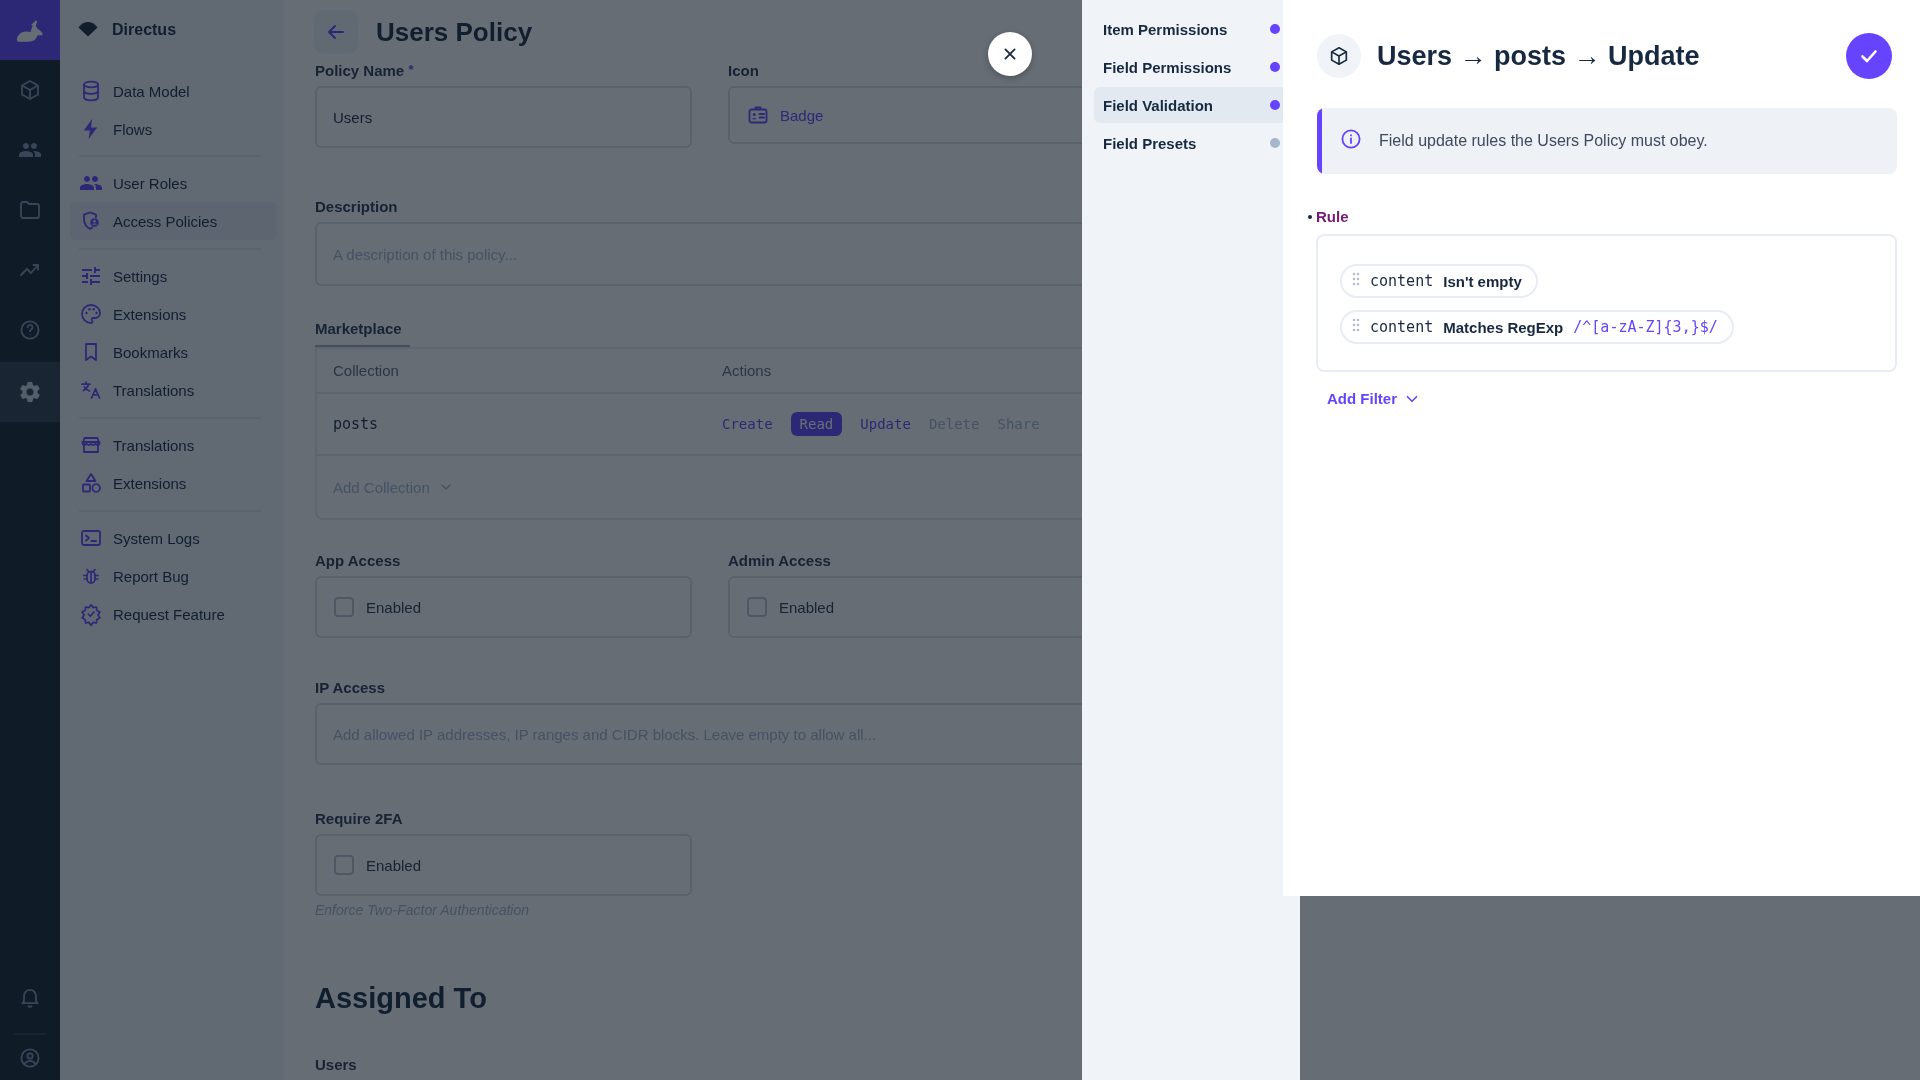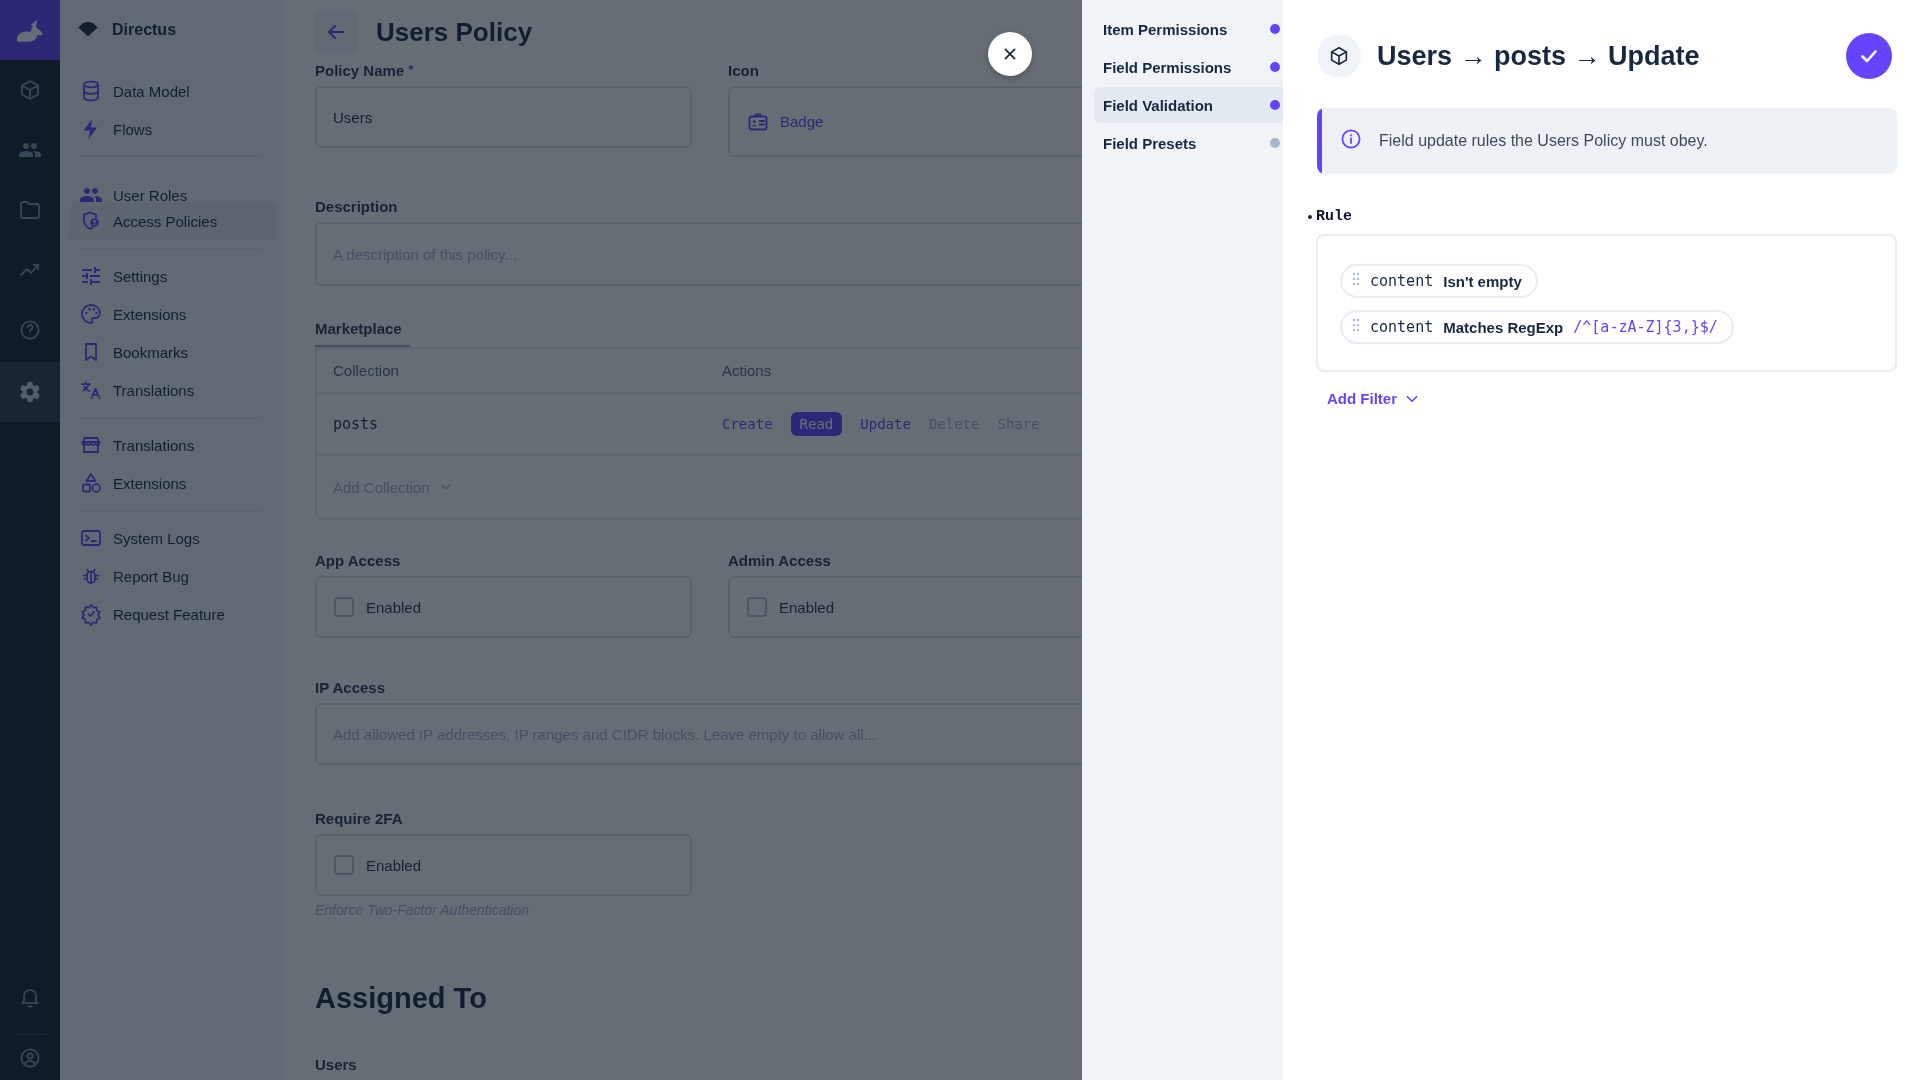--- a/index.html
+++ b/index.html
@@ -63,31 +63,31 @@
 
   
   .drawer { position:absolute; left:1065px; top:0; width:855px; height:1080px; z-index:20; }
   .drawer-menu { position:absolute; left:17px; top:0; width:218px; height:1080px; background:#f0f4f9; }
   .dmenu-item { position:absolute; left:12px; width:194px; height:36px; border-radius:6px; display:flex; align-items:center; justify-content:space-between; padding:0 8px 0 9px; cursor:pointer; }
   .dmenu-item.active { background:#e3e9f1; }
   .dmenu-label { font-size:15px; font-weight:600; color:#172940; }
   .dot { width:10px; height:10px; border-radius:50%; }
   .dot.on { background:#6644ff; }
   .dot.off { background:#a6b7cc; }
-  .drawer-content { position:absolute; left:218px; top:0; width:637px; height:1080px; background:#fff;padding-left:16px; }
+  .drawer-content { position:absolute; left:218px; top:0; width:637px; height:896px; background:#fff;padding-left:16px; }
   .dc-icon-circle { position:absolute; left:34px; top:34px; width:44px; height:44px; border-radius:50%; background:#f0f4f9; display:flex; align-items:center; justify-content:center; color:#172940; }
   .dc-title { position:absolute; left:94px; top:41px; font-size:27px; font-weight:700; color:#172940; }
   .dc-save { position:absolute; left:563px; top:33px; width:46px; height:46px; border-radius:50%; background:#6644ff; border:none; display:flex; align-items:center; justify-content:center; color:#fff; cursor:pointer; }
   .notice { position:absolute; left:34px; top:108px; width:580px; height:66px; background:#eef1f6; border-radius:8px; display:flex; align-items:center; gap:16px; padding-left:14px; overflow:hidden; }
   .notice-bar { position:absolute; left:0; top:0; width:5px; height:100%; background:#6644ff; border-radius:3px 0 0 3px; }
   .notice-ic { color:#6644ff; margin-left:8px; flex:0 0 24px; }
   .notice-text { font-size:16px; color:#3f4a5c; }
   .rule-label-row { position:absolute; left:25px; top:208px; display:flex; align-items:center; gap:4px; }
   .edited-dot { width:4px; height:4px; border-radius:50%; background:#172940; }
-  .rule-label { font-size:15px; font-weight:700; color:#0f172a;font-family:Liberation Mono, monospace; }
+  .rule-label { font-size:15px; font-weight:700; color:#701a75; }
   .rule-box { position:absolute; left:33px; top:234px; width:581px; height:138px; border:2px solid #e8edf4; border-radius:8px; background:#fff; }
   .filter-chip { position:absolute; left:22px; height:34px; border:2px solid #e8edf4; border-radius:17px; background:#fff; display:inline-flex; align-items:center; gap:10px; padding:0 14px 0 10px; cursor:grab; }
   .chip-handle { color:#b0bed0; flex:0 0 8px; }
   .chip-field { font-family:"DejaVu Sans Mono","Liberation Mono",monospace; font-size:15px; color:#172940; }
   .chip-op { font-size:15px; font-weight:700; color:#172940; }
   .chip-val { font-family:"DejaVu Sans Mono","Liberation Mono",monospace; font-size:15px; color:#6644ff; }
   .add-filter { position:absolute; left:44px; top:390px; display:flex; gap:6px; color:#6644ff; font-size:15px; font-weight:700; background:none; border:none; cursor:pointer; }
 </style>
 </head>
 <body>
@@ -170,21 +170,21 @@
       <span class="nav-label">Data Model</span>
     </div>
     <div class="nav-item" style="top:110px">
       <span class="nav-ic"><svg width="24" height="24" viewBox="0 0 24 24" fill="currentColor">
             <path d="M13 2L4.8 13.5H11l-1.5 8.5 8.7-11.5H12z"></path>
           </svg></span>
       <span class="nav-label">Flows</span>
     </div>
     <div class="nav-divider" style="top:155px"></div>
 
-    <div class="nav-item" style="top:176px">
+    <div class="nav-item" style="top:164px">
       <span class="nav-ic"><svg width="24" height="24" viewBox="0 0 24 24" fill="currentColor">
             <path d="M16 11c1.66 0 3-1.34 3-3s-1.34-3-3-3-3 1.34-3 3 1.34 3 3 3zm-8 0c1.66 0 3-1.34 3-3S9.66 5 8 5 5 6.34 5 8s1.34 3 3 3zm0 2c-2.33 0-7 1.17-7 3.5V19h14v-2.5c0-2.33-4.67-3.5-7-3.5zm8 0c-.29 0-.62.02-.97.05 1.16.84 1.97 1.97 1.97 3.45V19h6v-2.5c0-2.33-4.67-3.5-7-3.5z"></path>
           </svg></span>
       <span class="nav-label">User Roles</span>
     </div>
     <div class="nav-item active" style="top:202px">
       <span class="nav-ic"><svg width="24" height="24" viewBox="0 0 24 24" fill="none" stroke="currentColor" stroke-width="1.8">
             <path d="M11 3.4L5 5.6v5c0 4.2 2.7 8 6 9.2 1-.4 2-1 2.8-1.9"></path>
             <path d="M11 3.4l6 2.2v3.3"></path>
             <circle cx="15.5" cy="13.5" r="4.3" fill="currentColor" stroke="none"></circle>
@@ -274,21 +274,21 @@
         </svg>
     </button>
     <h1 class="page-title">Users Policy</h1>
 
     <div class="f-label" style="left:32px; top:62px"><span>Policy Name</span> <span class="req">*</span></div>
     <div class="f-box" style="left:32px; top:86px; width:377px; height:62px">
       <input class="f-input" value="Users" style="">
     </div>
 
     <div class="f-label" style="left:445px; top:62px">Icon</div>
-    <div class="f-box icon-box" style="left:445px; top:86px; width:377px; height:71px">
+    <div class="f-box icon-box" style="left:445px; top:86px; width:377px; height:58px">
       <svg width="24" height="24" viewBox="0 0 24 24" fill="none" stroke="currentColor" stroke-width="1.8" stroke-linejoin="round">
           <rect x="3.5" y="6.5" width="17" height="13" rx="2"></rect>
           <path d="M9.5 6.5v-2h5v2"></path>
           <circle cx="8.3" cy="11.5" r="1.5" fill="currentColor" stroke="none"></circle>
           <path d="M5.9 16.2c.4-1.6 4.4-1.6 4.8 0z" fill="currentColor" stroke="none"></path>
           <path d="M13.5 11h4.5M13.5 14.5h4.5" stroke-linecap="round"></path>
         </svg>
       <span class="icon-value">Badge</span>
     </div>
 

